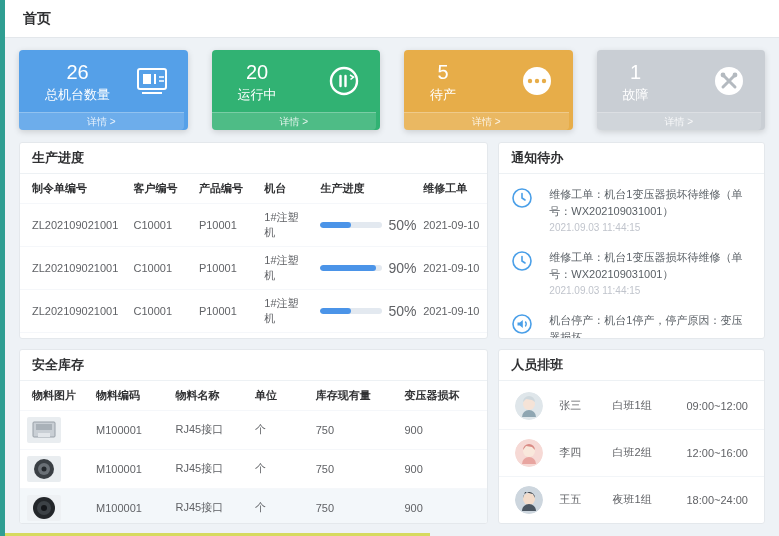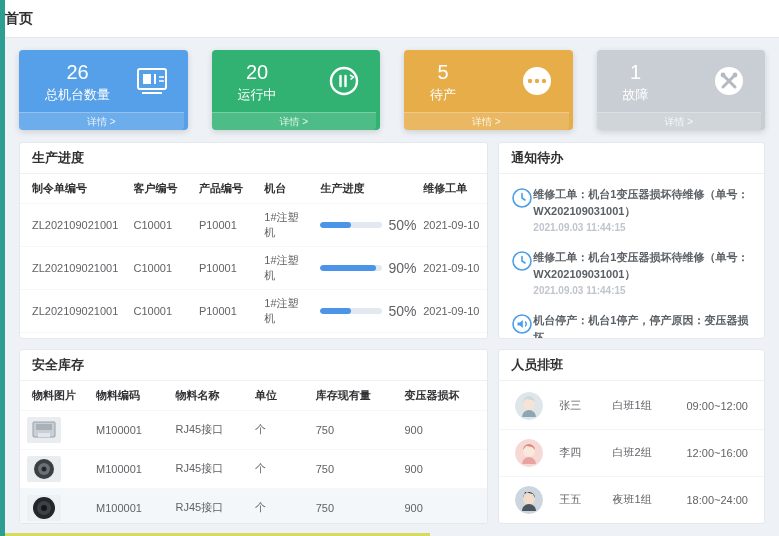--- a/index.html
+++ b/index.html
@@ -6,21 +6,21 @@
   html,body { width: 779px; height: 536px; }
   body {
     font-family: "Liberation Sans", "DejaVu Sans", sans-serif;
     background: #eef2f6;
     position: relative;
     overflow: hidden;
   }
   .left-strip { position:absolute; left:0; top:0; width:5px; height:100%; background:#2f9e92; z-index:5; }
   .bottom-strip { position:absolute; left:5px; bottom:0; width:425px; height:3px; background:#d6da5e; z-index:5; }
   .app { margin-left:5px; height:100%; display:flex; flex-direction:column; }
-  .header { background:#fff; height:38px; flex:none; display:flex; align-items:center; padding:0 0; border-bottom:1px solid #e3e7eb; }
+  .header { background:#fff; height:38px; flex:none; display:flex; align-items:center; padding:0 18px; border-bottom:1px solid #e3e7eb; }
   .page-title { font-size:14px; font-weight:bold; color:#303133; }
   .content { flex:1; padding:12px 14px; display:flex; flex-direction:column; gap:12px; overflow:hidden; }
 
   
   .cards { display:flex; gap:24px; flex:none; }
   .card { flex:1; height:80px; border-radius:4px; color:#fff; position:relative; padding:10px 14px 0 26px; box-shadow:0 2px 6px rgba(0,0,0,.15); cursor:pointer; }
   .card .txt { display:flex; flex-direction:column; align-items:center; width:max-content; }
   .card .num { font-size:20px; line-height:1.2; }
   .card .lbl { font-size:13px; margin-top:2px; }
   .card .icon { position:absolute; right:18px; top:13px; width:36px; height:36px; }
@@ -41,21 +41,21 @@
   th:first-child, td:first-child { padding-left:12px; }
   .prod-col-order { width:23%; } .prod-col-cust { width:14%; } .prod-col-prod { width:14%; }
   .prod-col-mach { width:12%; } .prod-col-prog { width:22%; } .prod-col-date { width:15%; }
   .prog { display:flex; align-items:center; gap:6px; }
   .bar { width:62px; height:6px; background:#e3e9f0; border-radius:3px; overflow:hidden; flex:none; }
   .fill { height:100%; background:#4b94e8; border-radius:3px; }
   .pct { font-size:14px; color:#606266; }
 
   
   .notif-list { padding:4px 0; }
-  .notif { display:flex; gap:0; padding:8px 12px; cursor:pointer;font-weight:bold; }
+  .notif { display:flex; gap:16px; padding:8px 12px; cursor:pointer; }
   .notif-icon { width:22px; height:22px; flex:none; margin-top:1px; }
   .notif-text { font-size:11px; color:#5a6066; line-height:1.5; }
   .notif-time { font-size:10px; color:#c0c4cc; margin-top:3px; }
   .notif-time:empty { display:none; }
 
   
   .inv-col-img { width:15%; } .inv-col-code { width:17%; } .inv-col-name { width:17%; }
   .inv-col-unit { width:13%; } .inv-col-cur { width:19%; } .inv-col-safe { width:19%; }
   .inv-table td { padding:5px 6px; }
   .inv-table tbody tr:nth-child(3) { background:#f3f7fa; }

